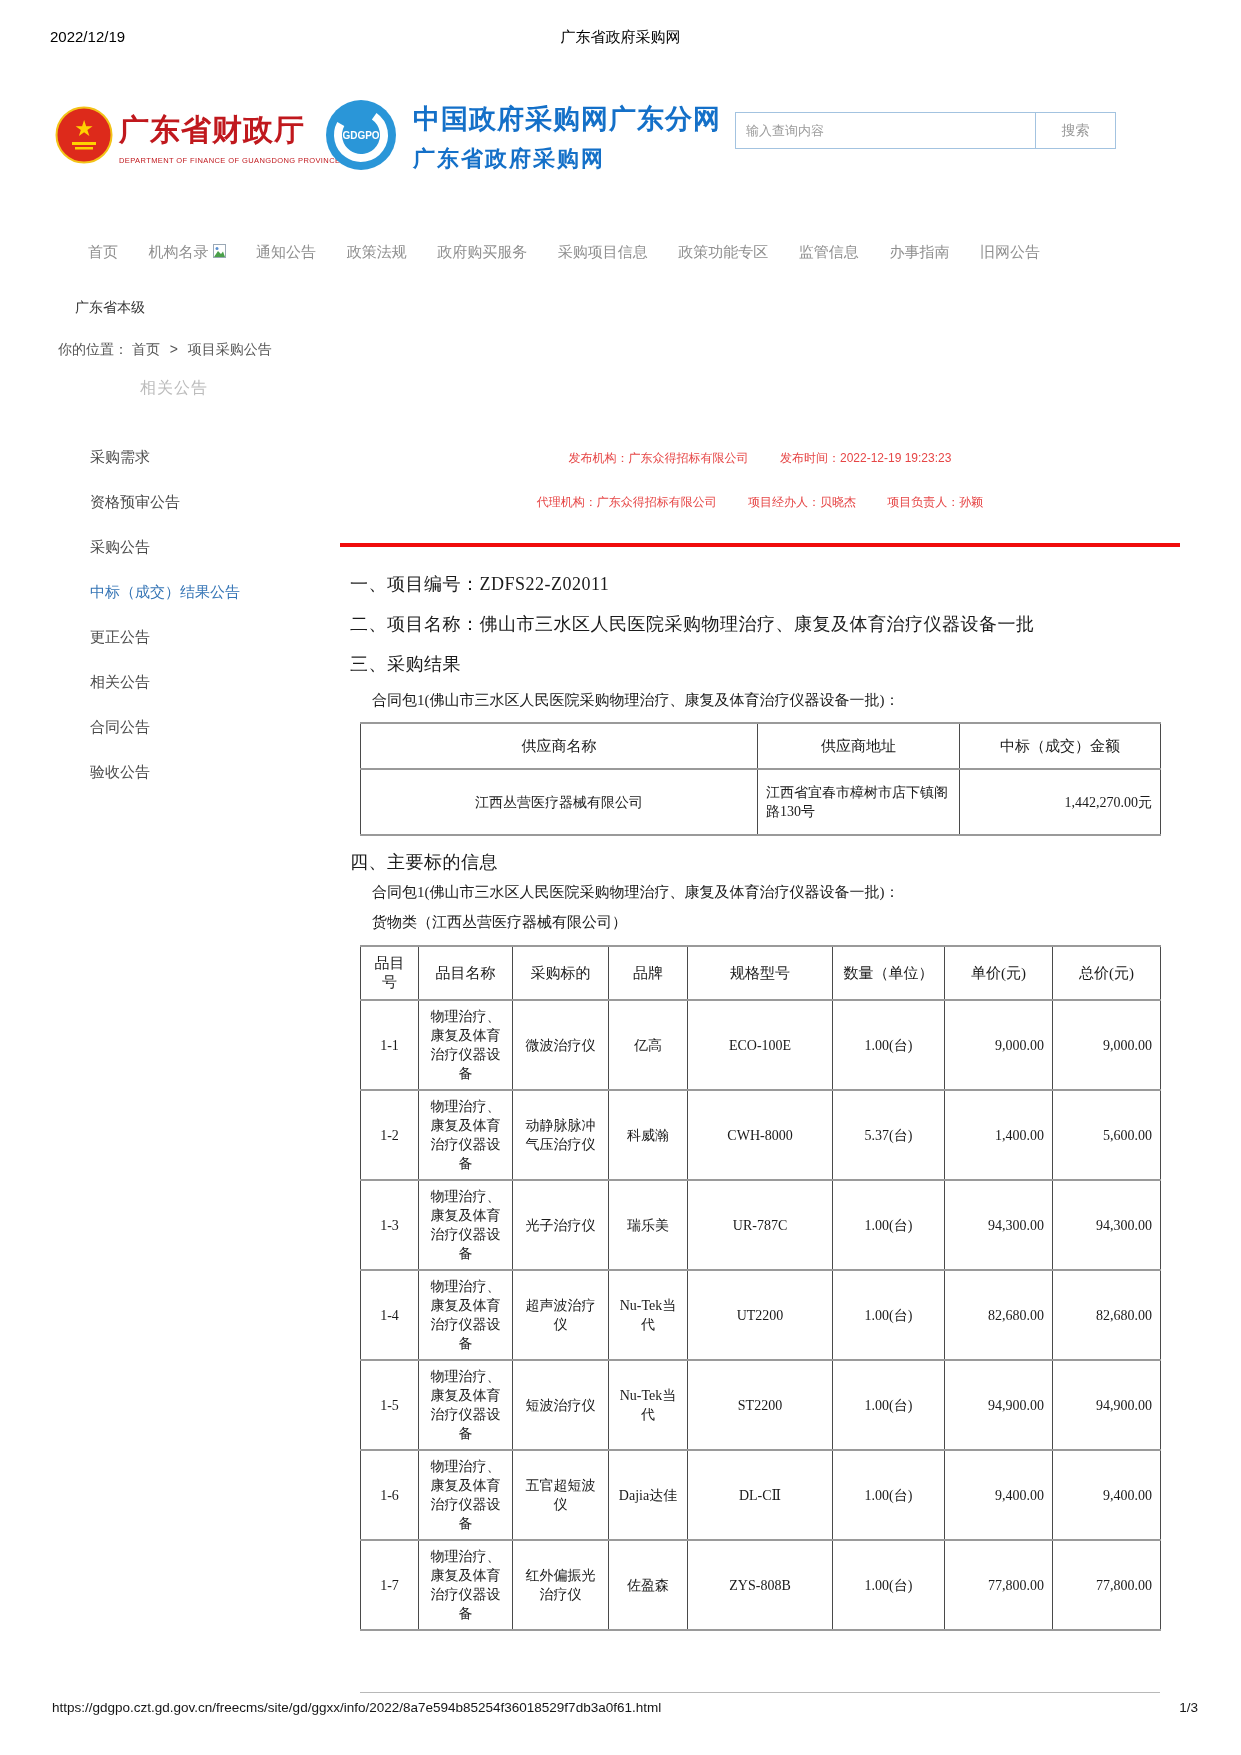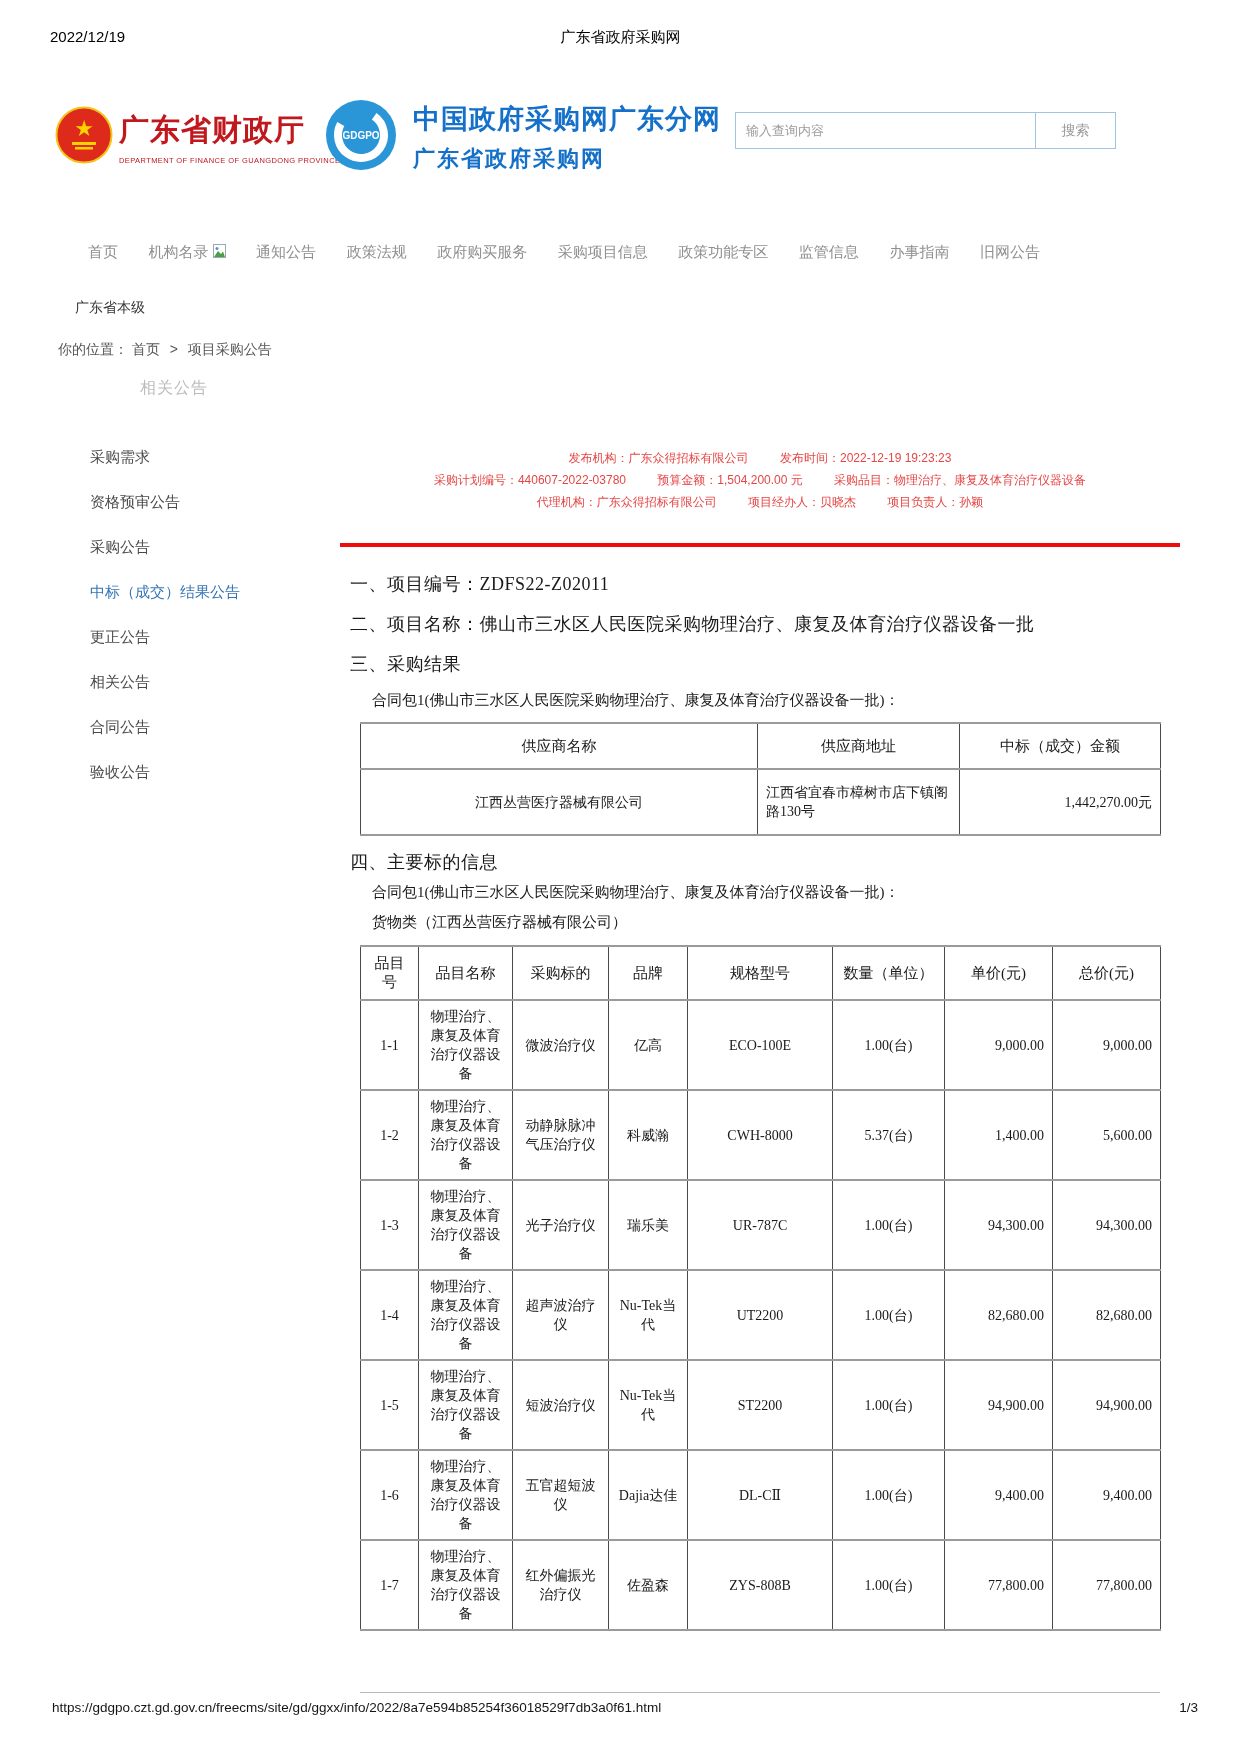--- a/index.html
+++ b/index.html
@@ -162,25 +162,20 @@
   <div class="side-item" style="top:538px">采购公告</div>
   <div class="side-item active" style="top:583px">中标（成交）结果公告</div>
   <div class="side-item" style="top:628px">更正公告</div>
   <div class="side-item" style="top:673px">相关公告</div>
   <div class="side-item" style="top:718px">合同公告</div>
   <div class="side-item" style="top:763px">验收公告</div>
 
   <div class="meta-row meta-row-1">
     <span class="meta-pair"><span>发布机构：</span><span>广东众得招标有限公司</span></span>
     <span class="meta-pair"><span>发布时间：</span><span>2022-12-19 19:23:23</span></span>
-  </div>
-  <div class="meta-row meta-row-2">
-    <span class="meta-pair"><span>采购计划编号：</span><span>440607-2022-03780</span></span>
-    <span class="meta-pair"><span>预算金额：</span><span>1,504,200.00 元</span></span>
-    <span class="meta-pair"><span>采购品目：</span><span>物理治疗、康复及体育治疗仪器设备</span></span>
   </div>
   <div class="meta-row meta-row-3">
     <span class="meta-pair"><span>代理机构：</span><span>广东众得招标有限公司</span></span>
     <span class="meta-pair"><span>项目经办人：</span><span>贝晓杰</span></span>
     <span class="meta-pair"><span>项目负责人：</span><span>孙颖</span></span>
   </div>
   <div class="red-rule"></div>
 
   <div class="sec sec-1 serif">一、项目编号：ZDFS22-Z02011</div>
   <div class="sec sec-2 serif">二、项目名称：佛山市三水区人民医院采购物理治疗、康复及体育治疗仪器设备一批</div>

